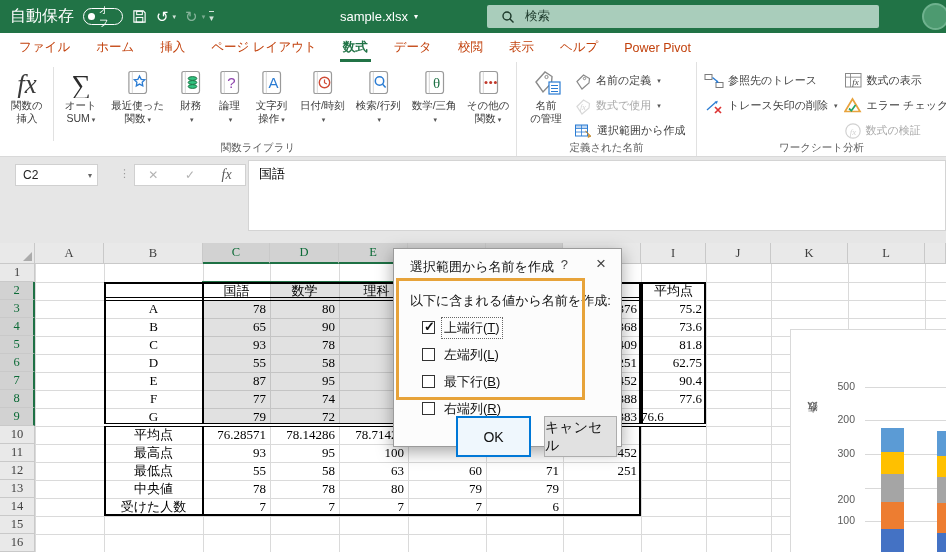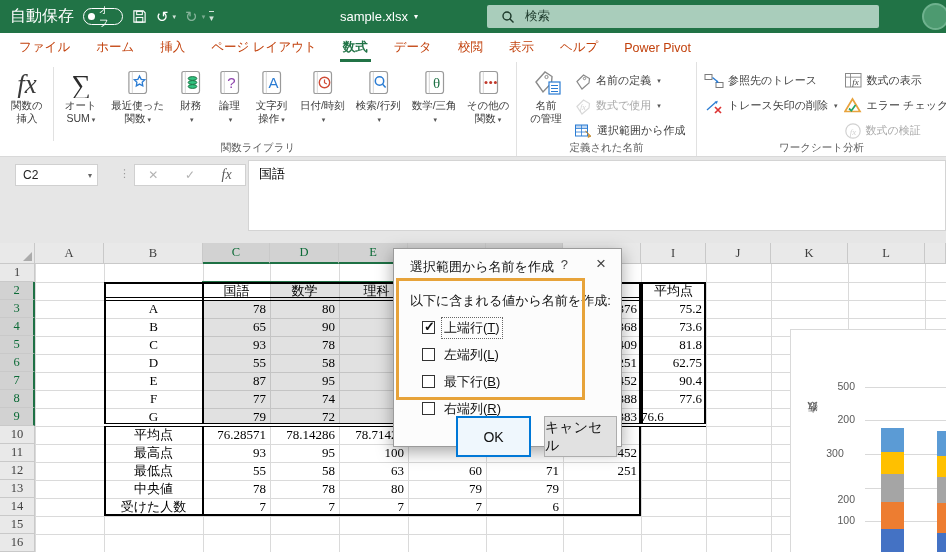--- a/index.html
+++ b/index.html
@@ -546,21 +546,21 @@
       <div class="celltext" style="left: 408px; top: 255px; width: 78px; height: 18px; text-align: right; padding-right: 4px;">7</div>
       <div class="celltext" style="left: 486px; top: 255px; width: 77px; height: 18px; text-align: right; padding-right: 4px;">6</div>
     </div>
 
   <div id="chart">
       <div class="cgrid" style="top: 56.5px;"></div>
       <div class="ctick" style="top: 49.5px;">500</div>
       <div class="cgrid" style="top: 90.2px;"></div>
       <div class="ctick" style="top: 83.2px;">200</div>
       <div class="cgrid" style="top: 123.9px;"></div>
-      <div class="ctick" style="top: 116.9px; text-align: center;">300</div>
+      <div class="ctick" style="top: 116.9px;">300</div>
       <div class="cgrid" style="top: 157.6px;"></div>
       <div class="ctick" style="top: 163px;">200</div>
       <div class="cgrid" style="top: 191.3px;"></div>
       <div class="ctick" style="top: 184.3px;">100</div>
       <div class="cylabel">点数</div>
       <div class="cbar" style="left: 90px; top: 198.714px; width: 23px; height: 26.286px; background: rgb(68, 114, 196);"></div>
       <div class="cbar" style="left: 90px; top: 171.754px; width: 23px; height: 26.96px; background: rgb(237, 125, 49);"></div>
       <div class="cbar" style="left: 90px; top: 143.783px; width: 23px; height: 27.971px; background: rgb(165, 165, 165);"></div>
       <div class="cbar" style="left: 90px; top: 122.215px; width: 23px; height: 21.568px; background: rgb(255, 192, 0);"></div>
       <div class="cbar" style="left: 90px; top: 98.288px; width: 23px; height: 23.927px; background: rgb(91, 155, 213);"></div>

